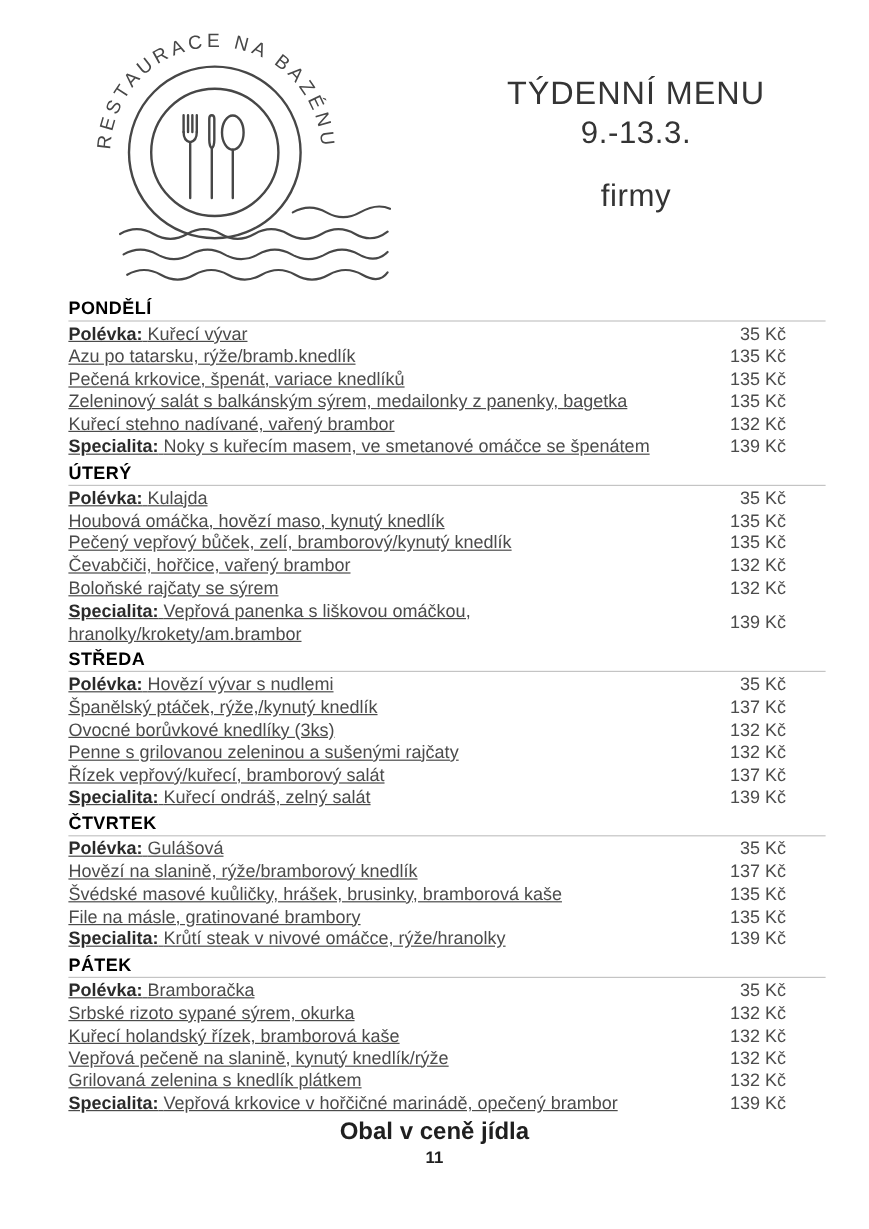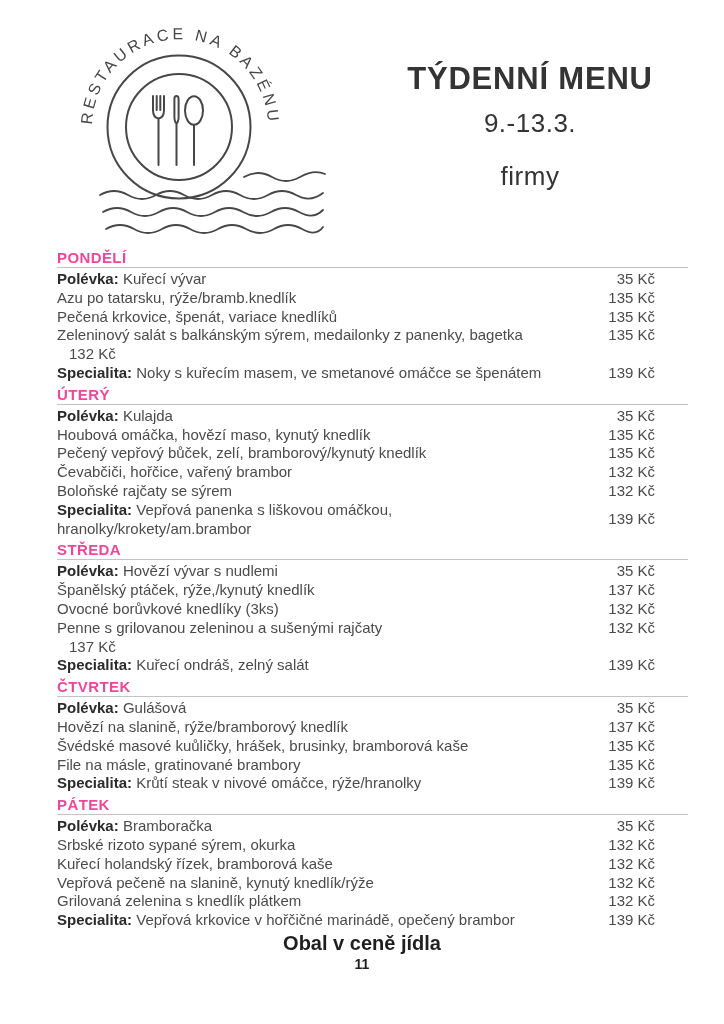--- a/index.html
+++ b/index.html
@@ -14,39 +14,39 @@
 
   
   .logo { position:absolute; left:58px; top:18px; width:268px; height:222px; }
   .logo svg { display:block; width:100%; height:100%; }
 
   
   .title-block {
     position:absolute; left:380px; top:62px; width:300px;
     text-align:center; color:#343434;
   }
-  .title-main  { font-size:31px; line-height:33px; letter-spacing:0.8px; font-weight:700; }
-  .title-date  { font-size:26px; line-height:30px; margin-top:13px; letter-spacing:0.5px; }
+  .title-main  { font-size:27px; line-height:33px; letter-spacing:0.8px; font-weight:400; }
+  .title-date  { font-size:26px; line-height:30px; letter-spacing:0.5px; }
   .title-aud   { font-size:26px; line-height:30px; margin-top:23px; letter-spacing:0.5px;text-align:center; }
 
   
   .menu { position:absolute; left:57px; top:250px; width:631px; }
   .day-section { margin-bottom:4px; }
   .day-heading {
     margin:0 0 2px 0; padding:0 0 2px 0;
     font-size:15px; line-height:15px; font-weight:700;
-    letter-spacing:0.4px; color:#ec4899;
+    letter-spacing:0.4px; color:#000000;
     border-bottom:1px solid #c4c4c4;
   }
   .row {
     display:flex; align-items:center;
     font-size:15px; line-height:18.8px; color:#4b4b4b;
     padding-right:33px;
   }
-  .item-text { flex:1 1 auto; min-width:0; }
+  .item-text { flex:1 1 auto; min-width:0;text-decoration:underline; }
   .item-label { font-weight:700; color:#2b2b2b; }
   .item-name { white-space:pre-line; }
   .item-price { flex:0 0 auto; margin-left:12px; white-space:nowrap; color:#4b4b4b; }
 
   
   .footer { position:absolute; left:0; right:0; top:934px; text-align:center; color:#1f1f1f; }
   .footer-note { font-size:20px; font-weight:700; line-height:18px; }
   .page-number { font-size:14px; font-weight:700; line-height:18px; margin-top:3px; }
 </style>
 </head>
@@ -108,20 +108,21 @@
         </div>
         <div class="row">
           <span class="item-text"><span class="item-name">Pečená krkovice, špenát, variace knedlíků</span></span>
           <span class="item-price">135 Kč</span>
         </div>
         <div class="row">
           <span class="item-text"><span class="item-name">Zeleninový salát s balkánským sýrem, medailonky z panenky, bagetka</span></span>
           <span class="item-price">135 Kč</span>
         </div>
         <div class="row">
+          <span class="item-text"><span class="item-name">Kuřecí stehno nadívané, vařený brambor</span></span>
           <span class="item-price">132 Kč</span>
         </div>
         <div class="row">
           <span class="item-text"><b class="item-label">Specialita:</b> <span class="item-name">Noky s kuřecím masem, ve smetanové omáčce se špenátem</span></span>
           <span class="item-price">139 Kč</span>
         </div>
       </section>
       <section class="day-section">
         <h2 class="day-heading">ÚTERÝ</h2>
         <div class="row">
@@ -162,20 +163,21 @@
         </div>
         <div class="row">
           <span class="item-text"><span class="item-name">Ovocné borůvkové knedlíky (3ks)</span></span>
           <span class="item-price">132 Kč</span>
         </div>
         <div class="row">
           <span class="item-text"><span class="item-name">Penne s grilovanou zeleninou a sušenými rajčaty</span></span>
           <span class="item-price">132 Kč</span>
         </div>
         <div class="row">
+          <span class="item-text"><span class="item-name">Řízek vepřový/kuřecí, bramborový salát</span></span>
           <span class="item-price">137 Kč</span>
         </div>
         <div class="row">
           <span class="item-text"><b class="item-label">Specialita:</b> <span class="item-name">Kuřecí ondráš, zelný salát</span></span>
           <span class="item-price">139 Kč</span>
         </div>
       </section>
       <section class="day-section">
         <h2 class="day-heading">ČTVRTEK</h2>
         <div class="row">

